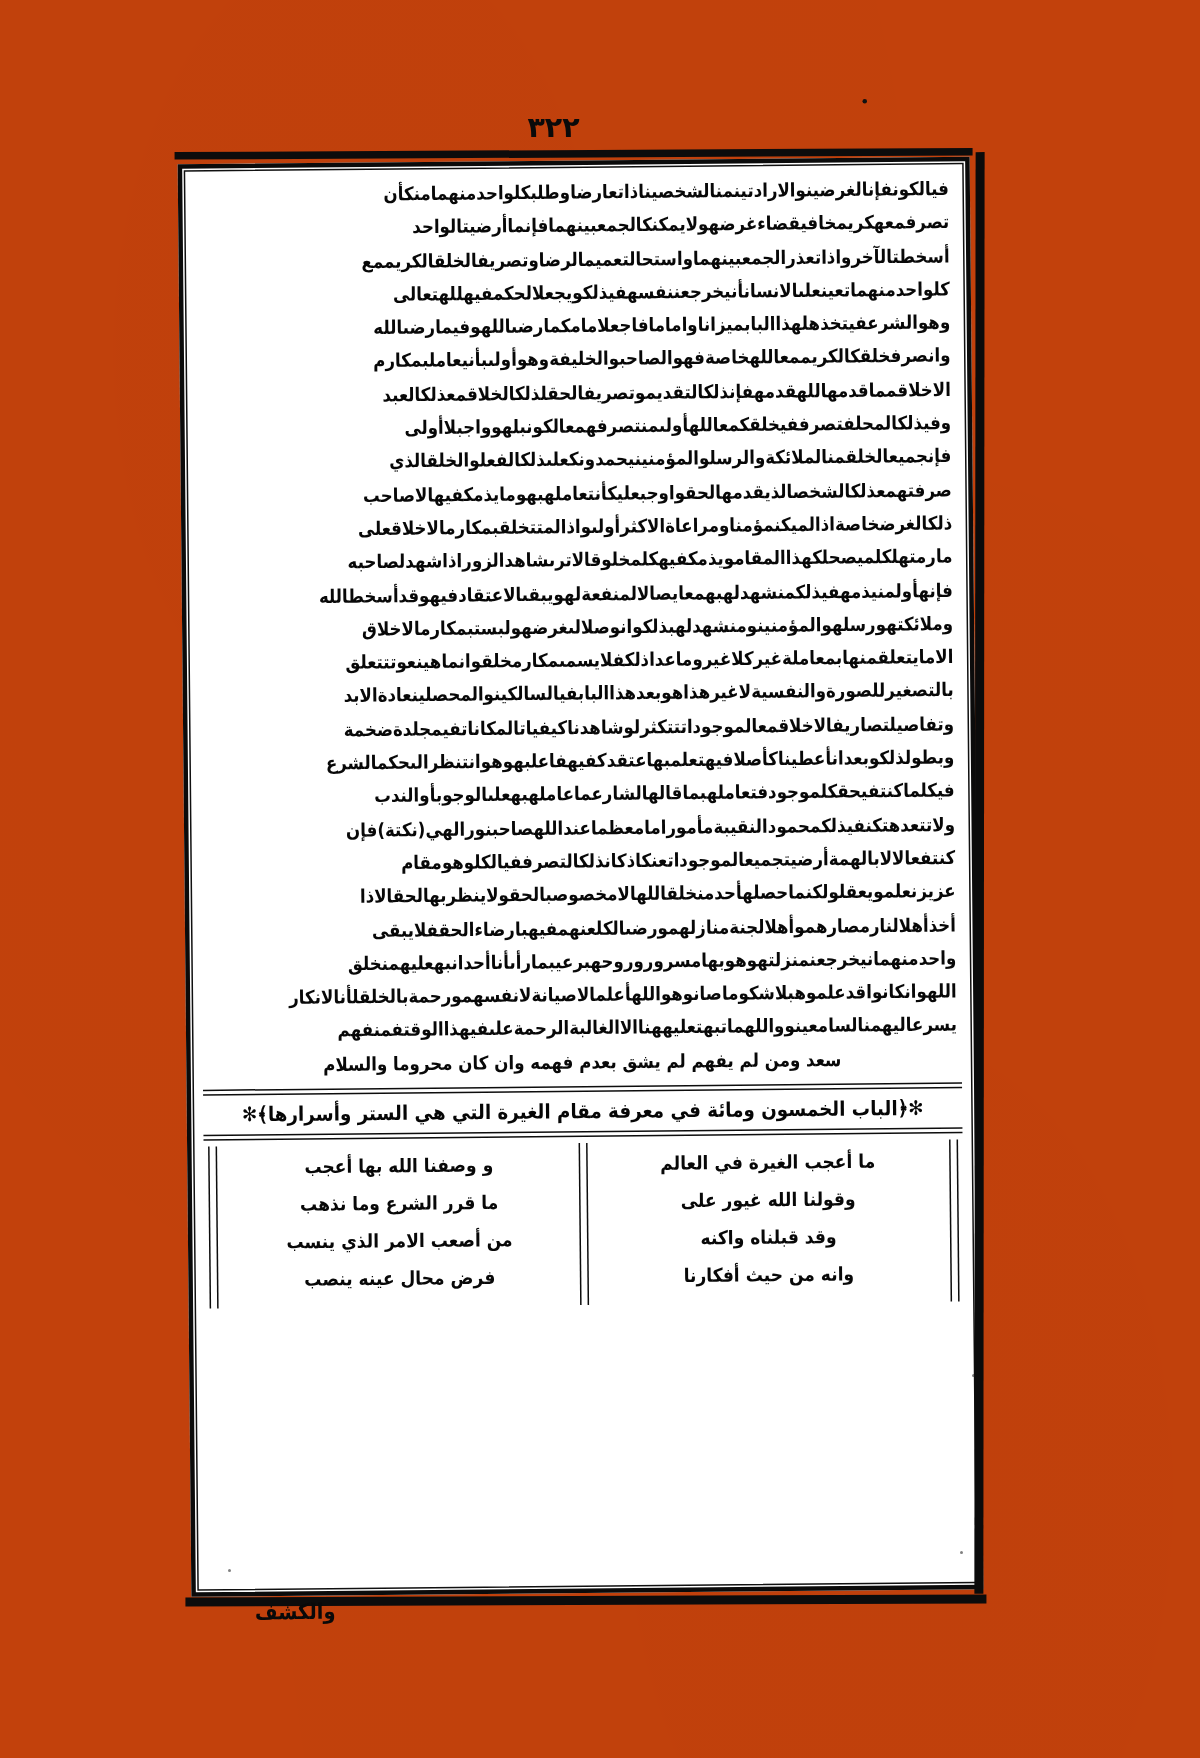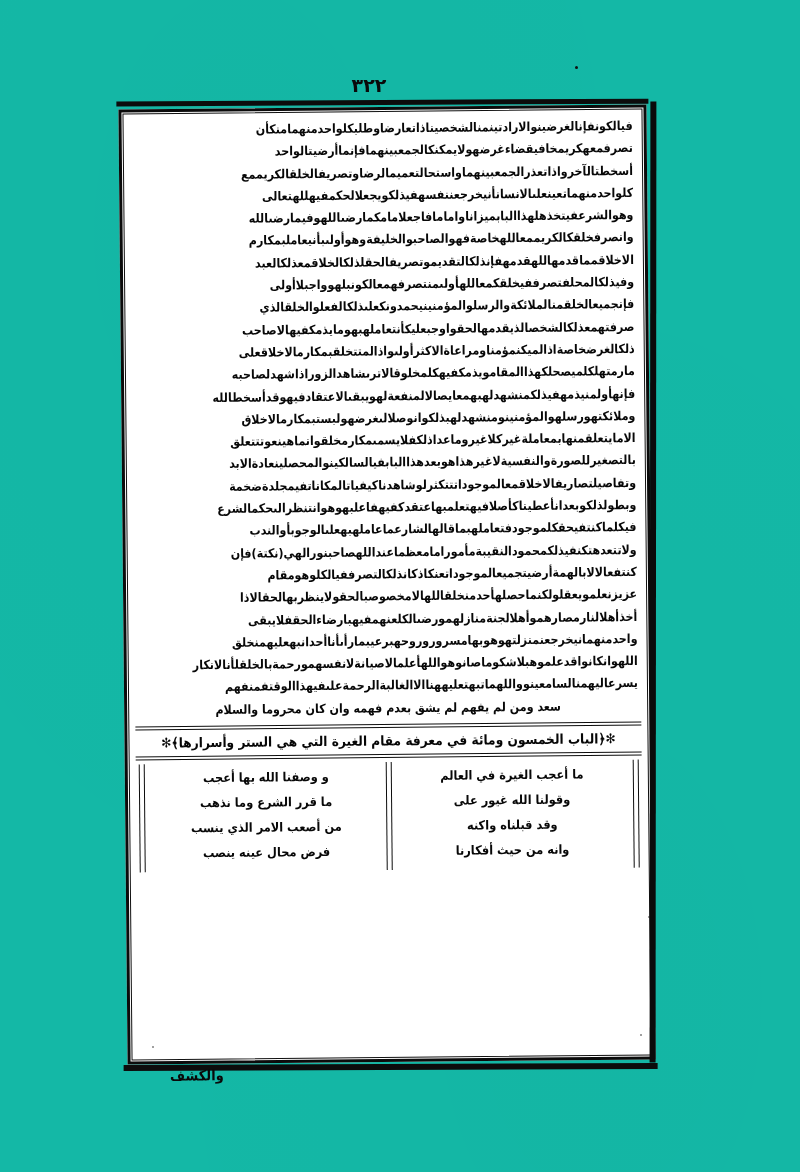--- a/index.html
+++ b/index.html
@@ -7,21 +7,21 @@
     width:800px;height:1172px;
     background:#ffffff;
     font-family:"DejaVu Sans","Liberation Sans",sans-serif;
     overflow:hidden;
     position:relative;
   }
 
   
   #page{
     position:absolute;inset:0;
-    background:#14b8a6;
+    background:#c2410c;
   }
 
   
   #paper-tint{
     position:absolute;inset:0;
     background:
       radial-gradient(ellipse at 30% 20%, rgba(0,0,0,0.010), rgba(0,0,0,0) 60%),
       radial-gradient(ellipse at 75% 85%, rgba(0,0,0,0.012), rgba(0,0,0,0) 62%);
     pointer-events:none;
   }

